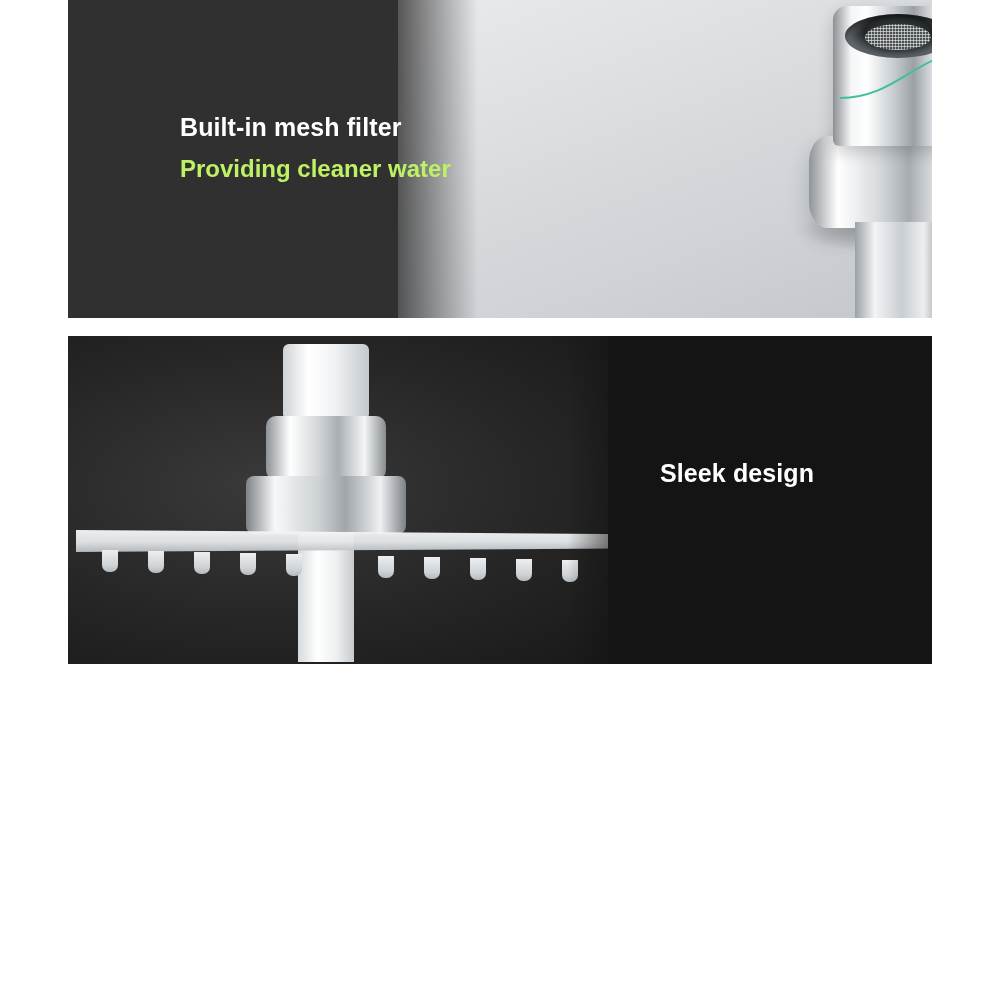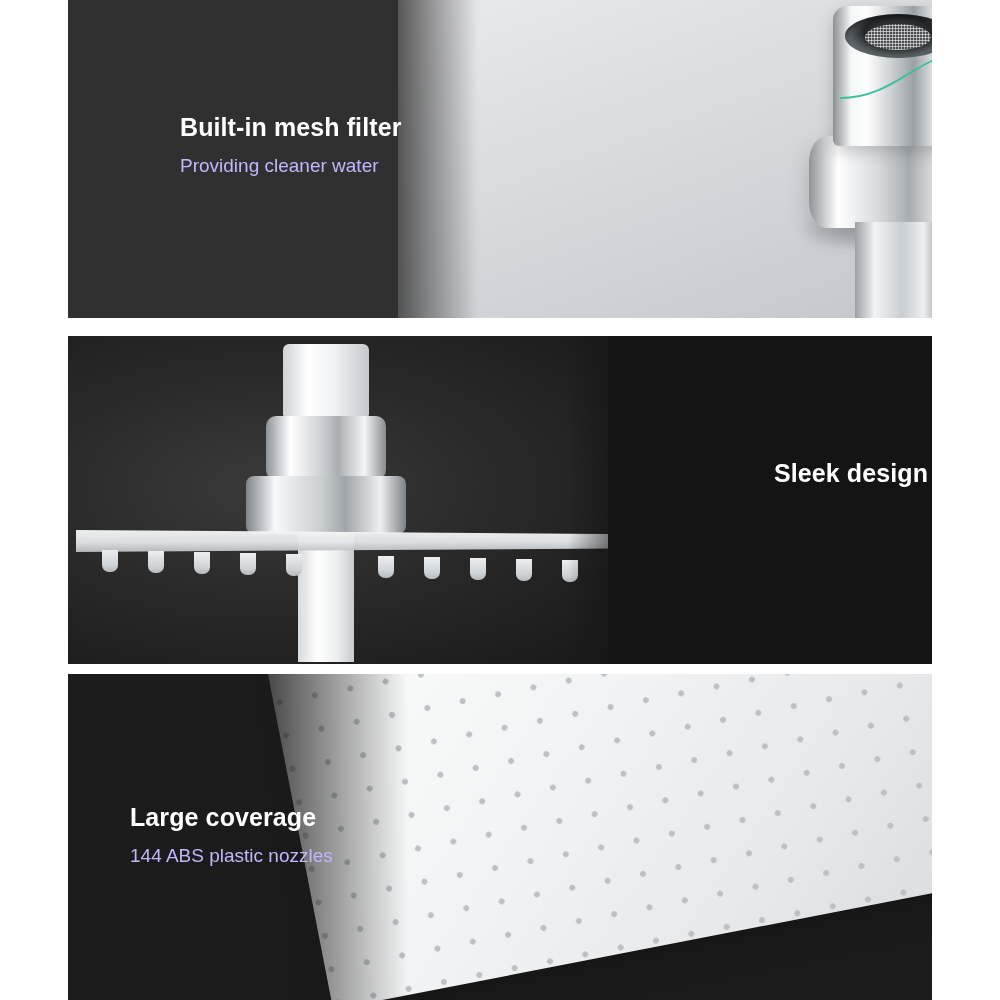--- a/index.html
+++ b/index.html
@@ -60,25 +60,25 @@
   }
   .title-lg {
     font-size: 25px;
     font-weight: 700;
     letter-spacing: 0.1px;
     line-height: 1.2;
     margin: 0 0 12px 0;
     color: #ffffff;
   }
   .sub-lg {
-    font-size: 19px;
-    font-weight: 400;
+    font-size: 24px;
+    font-weight: 700;
     line-height: 1.25;
     margin: 0;
-    color: #c4b5fd;
+    color: #bef264;
   }
 
   
   .aerator-wrap {
     position: absolute;
     left: 355px;
     top: 0px;
     width: 300px;
     height: 318px;
   }
@@ -169,24 +169,24 @@
     background: #141414;
   }
   .p2-fade {
     position: absolute;
     left: 500px; top: 0;
     width: 120px; height: 100%;
     background: linear-gradient(90deg, rgba(20,20,20,0) 0%, rgba(20,20,20,0.85) 55%, rgba(20,20,20,1) 100%);
   }
   .p2-text {
     position: absolute;
-    left: 620px;
+    left: 592px;
     top: 122px;
     width: 240px;
-    text-align: right;
+    text-align: left;
     color: #ffffff;
   }
   
   .sh-wallpipe {
     position: absolute;
     left: 215px;
     top: 8px;
     width: 86px;
     height: 76px;
     border-radius: 6px;
@@ -356,26 +356,14 @@
     <div class="p2-right"></div>
     <div class="p2-fade"></div>
 
     <div class="p2-text">
       <p class="title-lg">Sleek design</p>
     </div>
   </div>
 
   <div class="gap" style="top:664px;height:10px;"></div>
 
-  <div class="panel" id="panel-coverage">
-    <div class="p3-dark"></div>
-    <div class="p3-head">
-      <div class="p3-dots"></div>
-    </div>
-    <div class="p3-fade-left"></div>
-
-    <div class="p3-text">
-      <p class="title-lg">Large coverage</p>
-      <p class="sub-lg">144 ABS plastic nozzles</p>
-    </div>
-  </div>
 
 </div>
 
 </body></html>

